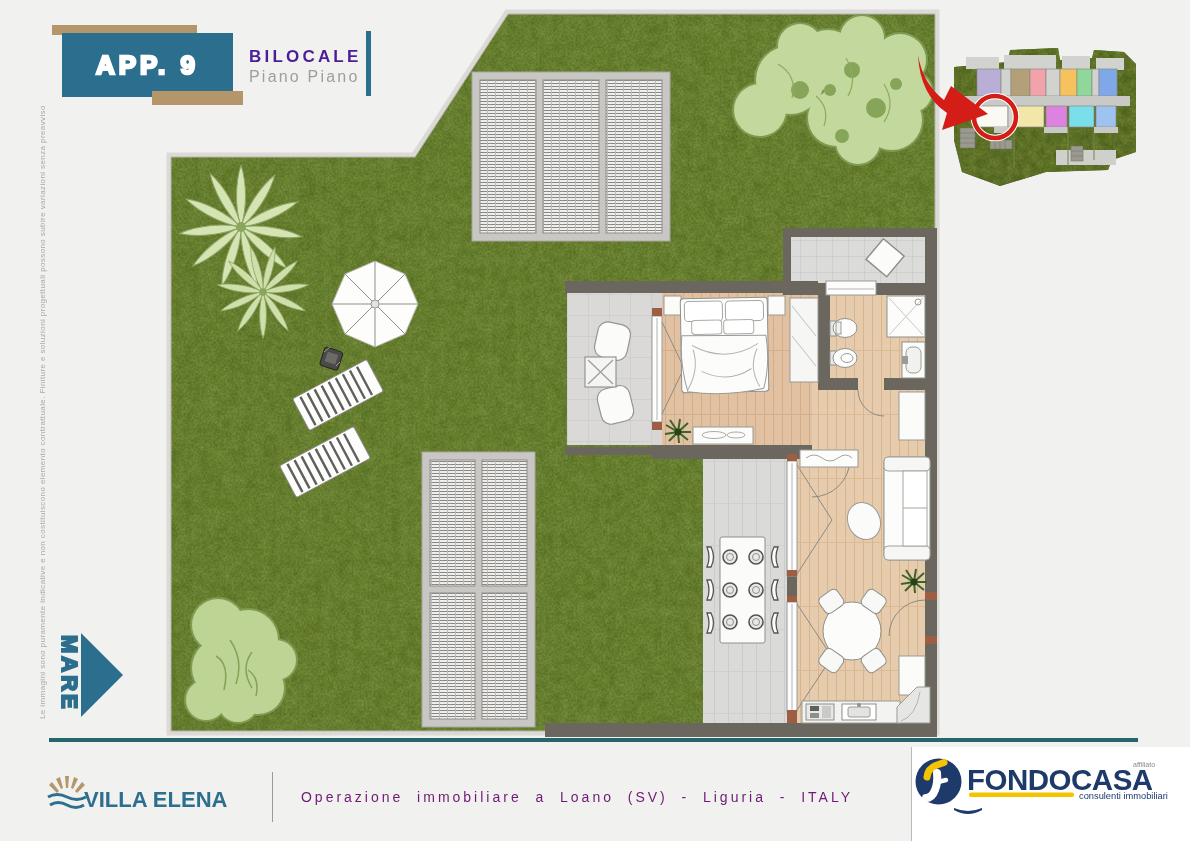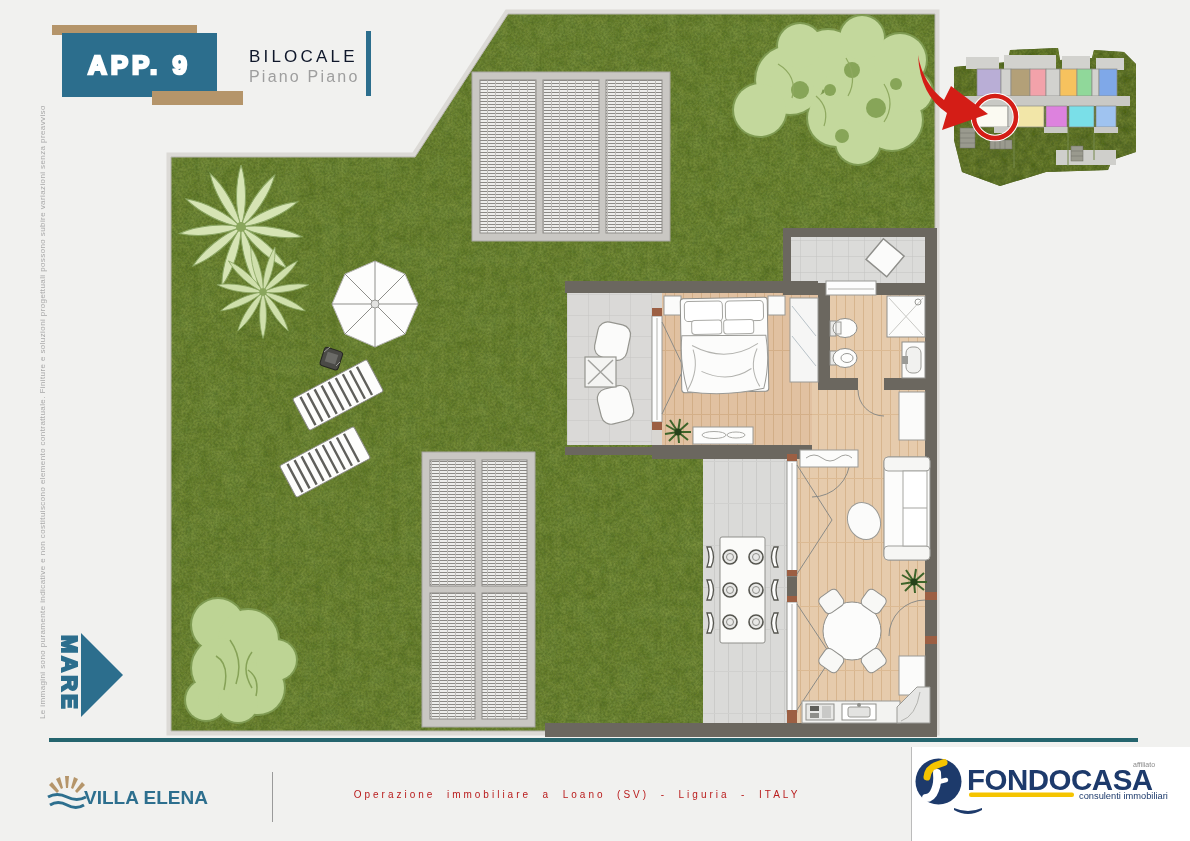--- a/index.html
+++ b/index.html
@@ -446,45 +446,45 @@
   <path d="M1014,127 V168 M1068,127 V166 M1094,133 V160" stroke="#75884a" stroke-width="1" fill="none"></path>
 
   <circle cx="995" cy="117" r="23.5" fill="none" stroke="#ffffff" stroke-width="1.5"></circle>
   <circle cx="995" cy="117" r="18.5" fill="none" stroke="#ffffff" stroke-width="1.5"></circle>
   <circle cx="995" cy="117" r="21" fill="none" stroke="#d41d16" stroke-width="4.5"></circle>
   <path d="M918,55 Q923,84 944,100 L951,86 L988,114 L942,130 L947,113 Q920,95 918,55 Z" fill="#d41d16"></path>
 </g>
 </svg>
 
 <div class="abs" style="left:52px;top:25px;width:145px;height:10px;background:#b5956a;"></div>
-<div class="abs" style="left:62px;top:33px;width:155px;height:64px;background:#2c6e8d;color:#fff;font-weight:bold;font-size:26px;letter-spacing:4px;text-align:center;line-height:64px;-webkit-text-stroke:2.5px #ffffff;">APP. 9</div>
+<div class="abs" style="left:62px;top:33px;width:171px;height:64px;background:#2c6e8d;color:#fff;font-weight:bold;font-size:26px;letter-spacing:4px;text-align:center;line-height:64px;-webkit-text-stroke:2.5px #ffffff;">APP. 9</div>
 <div class="abs" style="left:152px;top:91px;width:91px;height:14px;background:#b5956a;"></div>
-<div class="abs" style="left:249px;top:47px;font-size:17px;letter-spacing:3.2px;color:#0f172a;font-weight:normal;">BILOCALE</div>
+<div class="abs" style="left:249px;top:47px;font-size:17px;letter-spacing:3.2px;color:#4c1d95;font-weight:bold;">BILOCALE</div>
 <div class="abs" style="left:249px;top:68px;font-size:16px;letter-spacing:2.2px;color:#9e9e9e;">Piano Piano</div>
 <div class="abs" style="left:366px;top:31px;width:5px;height:65px;background:#2c6e8d;"></div>
 
 <div class="abs" style="left:38px;top:719px;transform:rotate(-90deg);transform-origin:0 0;font-size:8px;color:#a9a9a9;letter-spacing:0.4px;white-space:nowrap;">Le immagini sono puramente indicative e non costituiscono elemento contrattuale. Finiture e soluzioni progettuali possono subire variazioni senza preavviso</div>
 <div class="abs" style="left:57px;top:627px;width:25px;height:92px;color:#2c6e8d;font-weight:bold;font-size:22px;letter-spacing:3px;writing-mode:vertical-rl;text-align:center;-webkit-text-stroke:2px #2c6e8d;">MARE</div>
 <div class="abs" style="left:81px;top:633px;width:0;height:0;border-top:42px solid transparent;border-bottom:42px solid transparent;border-left:42px solid #2c6e8d;"></div>
 
 <div class="abs" style="left:49px;top:738px;width:1089px;height:4px;background:#25656e;"></div>
-<div class="abs" style="left:84px;top:787px;font-size:19px;font-weight:bold;color:#2d6f8e;letter-spacing:0px;">VILLA ELENA</div>
+<div class="abs" style="left:84px;top:787px;font-size:22px;font-weight:bold;color:#2d6f8e;letter-spacing:0px;">VILLA ELENA</div>
 <svg class="abs" style="left:46px;top:774px" width="42" height="40" viewBox="0 0 42 40">
   <g fill="#b5956a">
     <path d="M19 2 L23 2 L22 14 L20 14 Z"></path>
     <path d="M10 5 L14 3 L17 14 L15 15 Z"></path>
     <path d="M28 3 L32 5 L27 15 L25 14 Z"></path>
     <path d="M3 11 L6 8 L13 17 L11 19 Z"></path>
     <path d="M36 8 L39 11 L31 19 L29 17 Z"></path>
   </g>
   <path d="M2 23 Q11 18 21 23 T40 23" fill="none" stroke="#2d6f8e" stroke-width="3"></path>
   <path d="M4 31 Q12 26 21 31 T38 31" fill="none" stroke="#2d6f8e" stroke-width="3"></path>
 </svg>
 <div class="abs" style="left:272px;top:772px;width:1px;height:50px;background:#9a9a9a;"></div>
-<div class="abs" style="left:0;top:789px;width:1154px;text-align:center;font-size:10px;letter-spacing:3px;color:#b91c1c;">Operazione&nbsp; immobiliare&nbsp; a&nbsp; Loano&nbsp; (SV)&nbsp; -&nbsp; Liguria&nbsp; -&nbsp; ITALY</div>
+<div class="abs" style="left:0;top:789px;width:1154px;text-align:center;font-size:14px;letter-spacing:3px;color:#701a75;">Operazione&nbsp; immobiliare&nbsp; a&nbsp; Loano&nbsp; (SV)&nbsp; -&nbsp; Liguria&nbsp; -&nbsp; ITALY</div>
 
 <div class="abs" style="left:911px;top:747px;width:279px;height:94px;background:#ffffff;border-left:1px solid #bbb;"></div>
 <svg class="abs" style="left:911px;top:753px" width="279" height="88" viewBox="0 0 279 88">
   <circle cx="27.5" cy="28.5" r="23" fill="#1d3a6b"></circle>
   <path d="M16 24 Q17 15 26 12 L33 9.5" stroke="#f5c400" stroke-width="7" fill="none" stroke-linecap="round"></path>
   <path d="M26 20 Q27 30 24 37 Q21 45 15 45" stroke="#ffffff" stroke-width="8" fill="none" stroke-linecap="round" stroke-linejoin="round"></path>
   <path d="M27 29 L35 27" stroke="#ffffff" stroke-width="4.5" fill="none" stroke-linecap="round"></path>
   <path d="M43 55 Q57 61 71 55 L71 57 Q57 65 43 57 Z" fill="#1d3a6b"></path>
   <text x="56" y="37" font-family="Liberation Sans,sans-serif" font-size="29.5" font-weight="bold" fill="#1d3a6b" letter-spacing="-0.5">FONDOCASA</text>
   <rect x="58" y="39.5" width="105" height="4.5" rx="2" fill="#f5c400"></rect>

